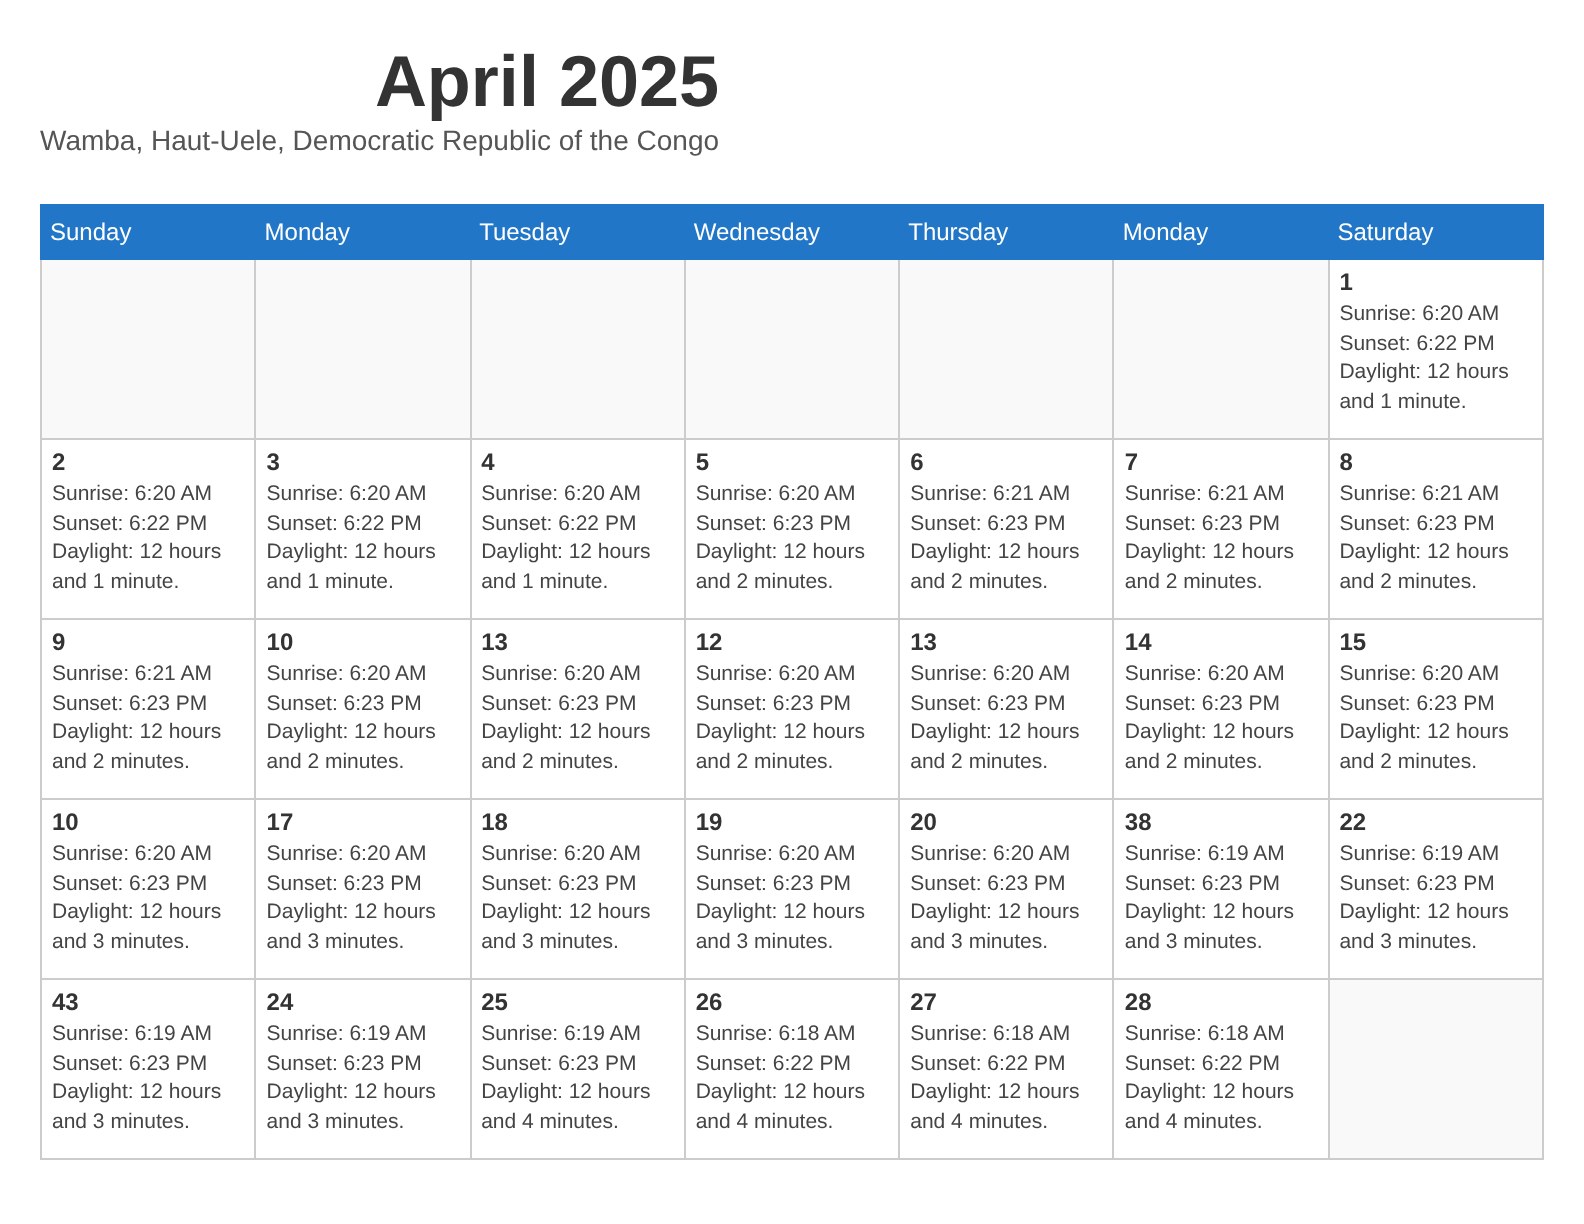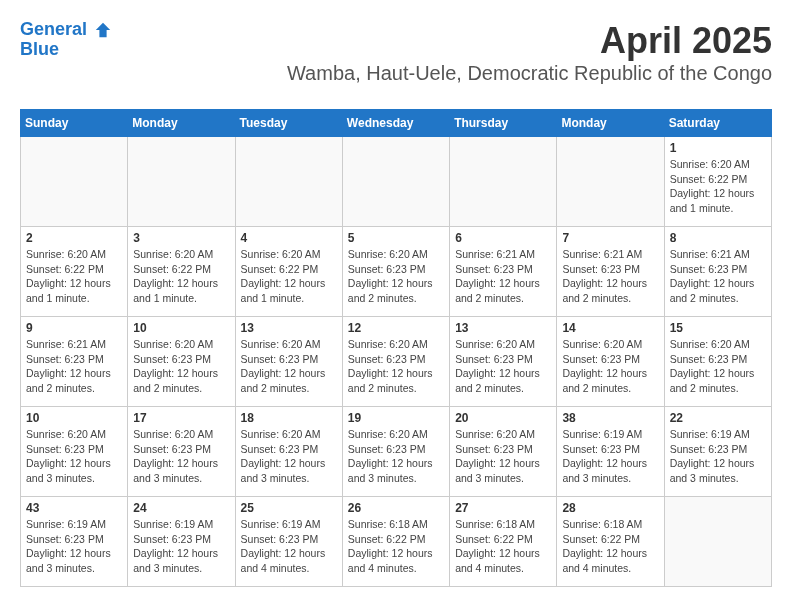--- a/index.html
+++ b/index.html
@@ -32,37 +32,37 @@
     .title-section {
       text-align: right;
       margin-bottom: 4px;
     }
     .month-title {
       font-size: 36px;
       font-weight: bold;
       color: #333;
     }
     .location-title {
-      font-size: 20px;
+      font-size: 14px;
       color: #555;
       margin-bottom: 12px;
       text-align: right;
     }
     .calendar {
       width: 100%;
       border-collapse: collapse;
       font-size: 11px;
     }
     .calendar th {
       background-color: #2176c7;
       color: #fff;
       padding: 6px 4px;
       text-align: left;
       font-size: 12px;
-      font-weight: bold;
+      font-weight: normal;
       border: 1px solid #2176c7;
     }
     .calendar td {
       border: 1px solid #ccc;
       padding: 4px 5px;
       vertical-align: top;
       width: calc(100% / 7);
       min-height: 80px;
       height: 90px;
     }
@@ -85,33 +85,20 @@
       display: flex;
       justify-content: space-between;
       align-items: flex-start;
       margin-bottom: 8px;
     }
   </style>
 </head>
 <body>
 
 <div class="top-area">
-  <div class="header-logo">
-    <div>
-      <div class="logo-text">
-        <span>General</span>
-        <svg class="logo-icon" viewBox="0 0 20 20" style="display:inline-block;vertical-align:middle;">
-          <polygon points="10,2 18,10 14,10 14,18 6,18 6,10 2,10" fill="#2176c7"></polygon>
-        </svg>
-      </div>
-      <div class="logo-text">
-        <span style="color:#2176c7;">Blue</span>
-      </div>
-    </div>
-  </div>
   <div class="title-section">
     <div class="month-title">April 2025</div>
     <div class="location-title">Wamba, Haut-Uele, Democratic Republic of the Congo</div>
   </div>
 </div>
 
 <table class="calendar">
   <thead>
     <tr id="header-row">
         <th>Sunday</th>

